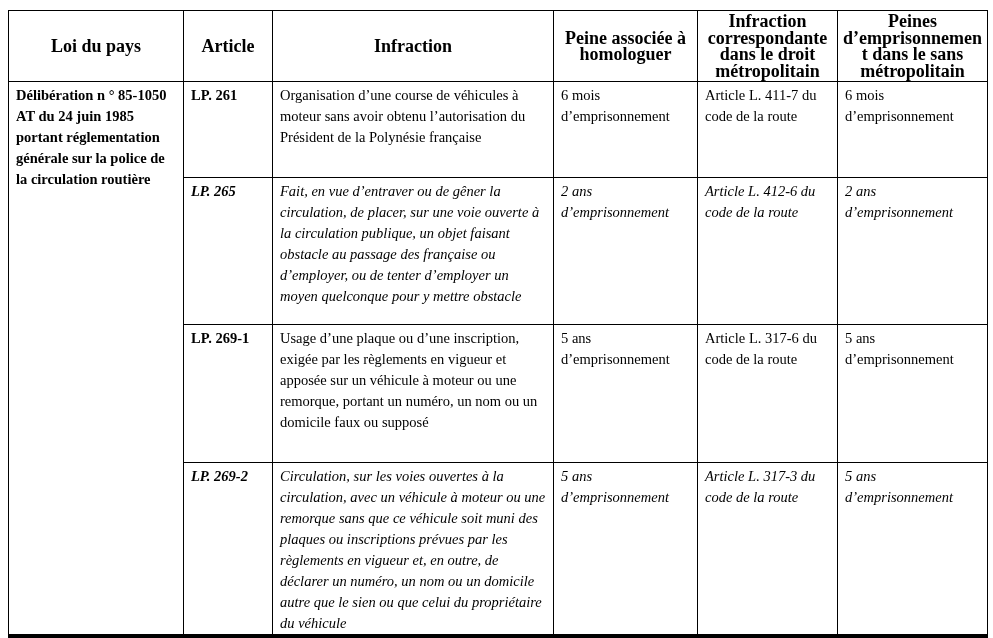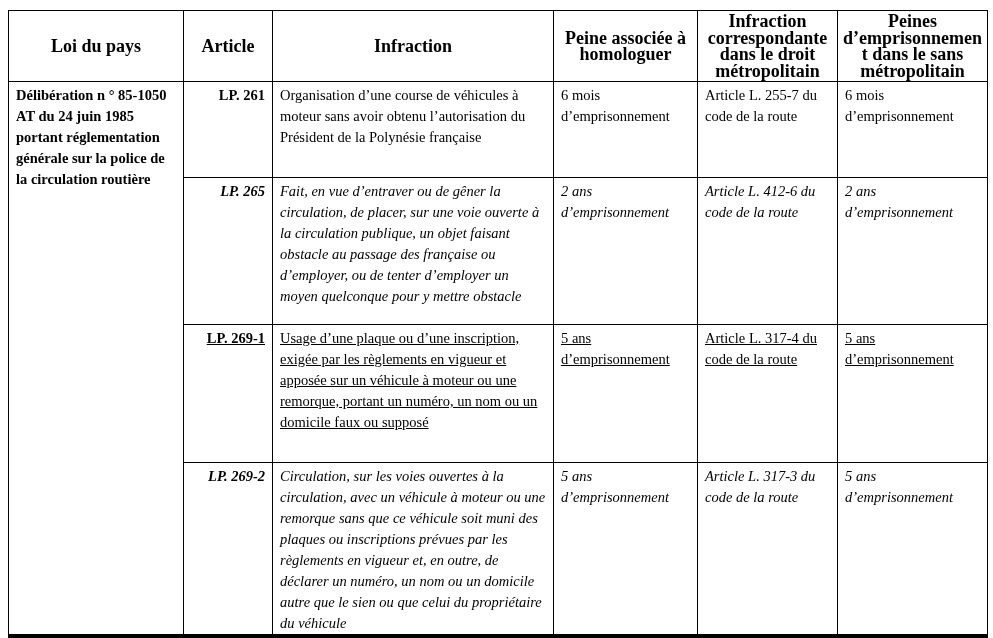--- a/index.html
+++ b/index.html
@@ -44,27 +44,27 @@
   }
   td.law-cell {
     font-weight: bold;
     font-size: 15px;
     vertical-align: top;
     padding-top: 12px;
   }
   td.article-cell {
     font-weight: bold;
     font-size: 15px;
-    text-align: right;
+    text-align: left;
     vertical-align: middle;
   }
   tr.row-header    { height: 69px; }
   tr.row-1         { height: 96px; }
   tr.row-2         { height: 147px; font-style: italic; }
-  tr.row-3         { height: 138px; text-decoration: underline; }
+  tr.row-3         { height: 138px; }
   tr.row-4         { height: 168px; font-style: italic; }
   tr.row-partial   { height: 10px; }
   tr.row-partial td { padding: 0; }
   #bottom-rule {
     position: absolute;
     left: 8px;
     top: 634px;
     width: 979px;
     height: 4px;
     background: #000000;
@@ -90,35 +90,35 @@
         <th>Infraction</th>
         <th>Peine associée à homologuer</th>
         <th>Infraction correspondante dans le droit métropolitain</th>
         <th>Peines d’emprisonnement dans le sans métropolitain</th>
       </tr>
       <tr class="row-1">
         <td class="law-cell" rowspan="5">Délibération n ° 85-1050 AT du 24 juin 1985 portant réglementation générale sur la police de la circulation routière</td>
         <td class="article-cell">LP. 261</td>
         <td>Organisation d’une course de véhicules à moteur sans avoir obtenu l’autorisation du Président de la Polynésie française</td>
         <td>6 mois d’emprisonnement</td>
-        <td>Article L. 255-7 du code de la route</td>
+        <td>Article L. 411-7 du code de la route</td>
         <td>6 mois d’emprisonnement</td>
       </tr>
       <tr class="row-2">
         <td class="article-cell">LP. 265</td>
         <td>Fait, en vue d’entraver ou de gêner la circulation, de placer, sur une voie ouverte à la circulation publique, un objet faisant obstacle au passage des française ou d’employer, ou de tenter d’employer un moyen quelconque pour y mettre obstacle</td>
         <td>2 ans d’emprisonnement</td>
         <td>Article L. 412-6 du code de la route</td>
         <td>2 ans d’emprisonnement</td>
       </tr>
       <tr class="row-3">
         <td class="article-cell">LP. 269-1</td>
         <td>Usage d’une plaque ou d’une inscription, exigée par les règlements en vigueur et apposée sur un véhicule à moteur ou une remorque, portant un numéro, un nom ou un domicile faux ou supposé</td>
         <td>5 ans d’emprisonnement</td>
-        <td>Article L. 317-4 du code de la route</td>
+        <td>Article L. 317-6 du code de la route</td>
         <td>5 ans d’emprisonnement</td>
       </tr>
       <tr class="row-4">
         <td class="article-cell">LP. 269-2</td>
         <td>Circulation, sur les voies ouvertes à la circulation, avec un véhicule à moteur ou une remorque sans que ce véhicule soit muni des plaques ou inscriptions prévues  par les règlements en vigueur et, en outre, de déclarer un numéro, un nom ou un domicile autre que le sien ou que celui du propriétaire du véhicule</td>
         <td>5 ans d’emprisonnement</td>
         <td>Article L. 317-3 du code de la route</td>
         <td>5 ans d’emprisonnement</td>
       </tr>
       <tr class="row-partial">

